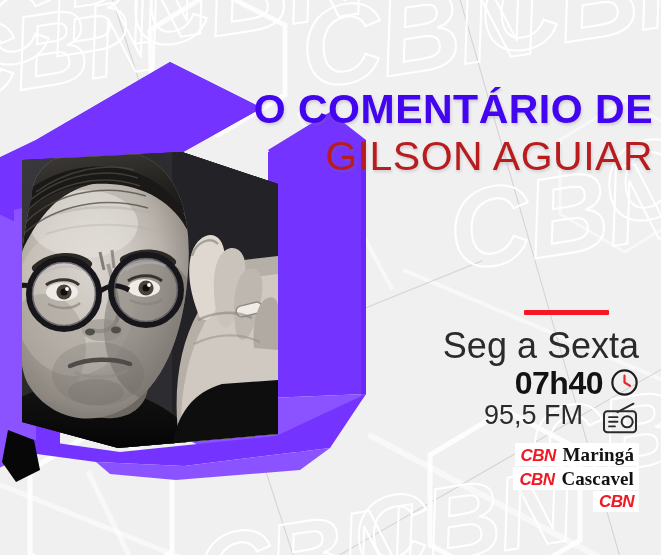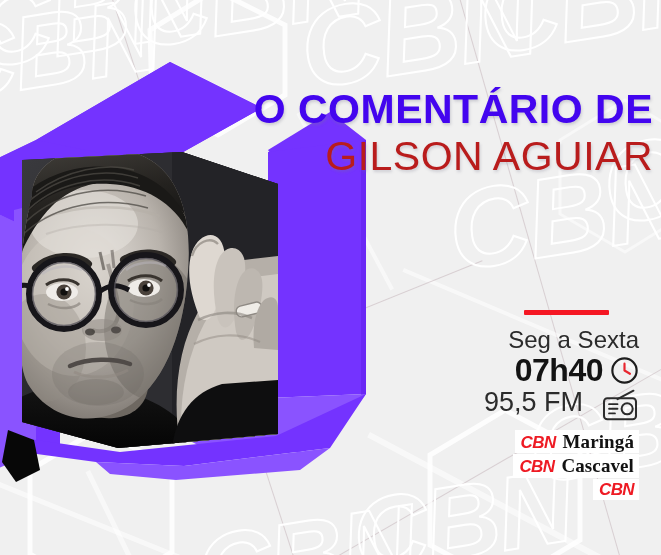--- a/index.html
+++ b/index.html
@@ -48,21 +48,21 @@
     font-size:41px;font-weight:400;color:#b91c1c;
     letter-spacing:.5px;line-height:1.12;margin-top:4px;
     text-shadow:1px 2px 3px rgba(120,120,140,.28);
     white-space:nowrap;
   }
 
   
   .info{position:absolute;right:22px;top:310px;width:230px;text-align:right;z-index:40;}
   .rule{height:5px;width:85px;background:#f51723;margin-left:auto;margin-right:30px;border-radius:1px;}
   .days{
-    font-size:24px;color:#2b2b2b;font-weight:400;margin-top:12px;
+    font-size:36px;color:#2b2b2b;font-weight:400;margin-top:12px;
     letter-spacing:0px;line-height:1.05;
   }
   .timerow{display:flex;align-items:center;justify-content:flex-end;gap:7px;margin-top:2px;}
   .time{font-size:32px;font-weight:bold;color:#131313;letter-spacing:-.5px;line-height:1;}
   .freqrow{display:flex;align-items:flex-start;justify-content:flex-end;gap:18px;margin-top:3px;}
   .freq{font-size:27px;font-weight:400;color:#2b2b2b;line-height:1;}
 
   .stations{margin-top:9px;display:flex;flex-direction:column;align-items:flex-end;gap:1px;}
   .st{
     background:#ffffff;

